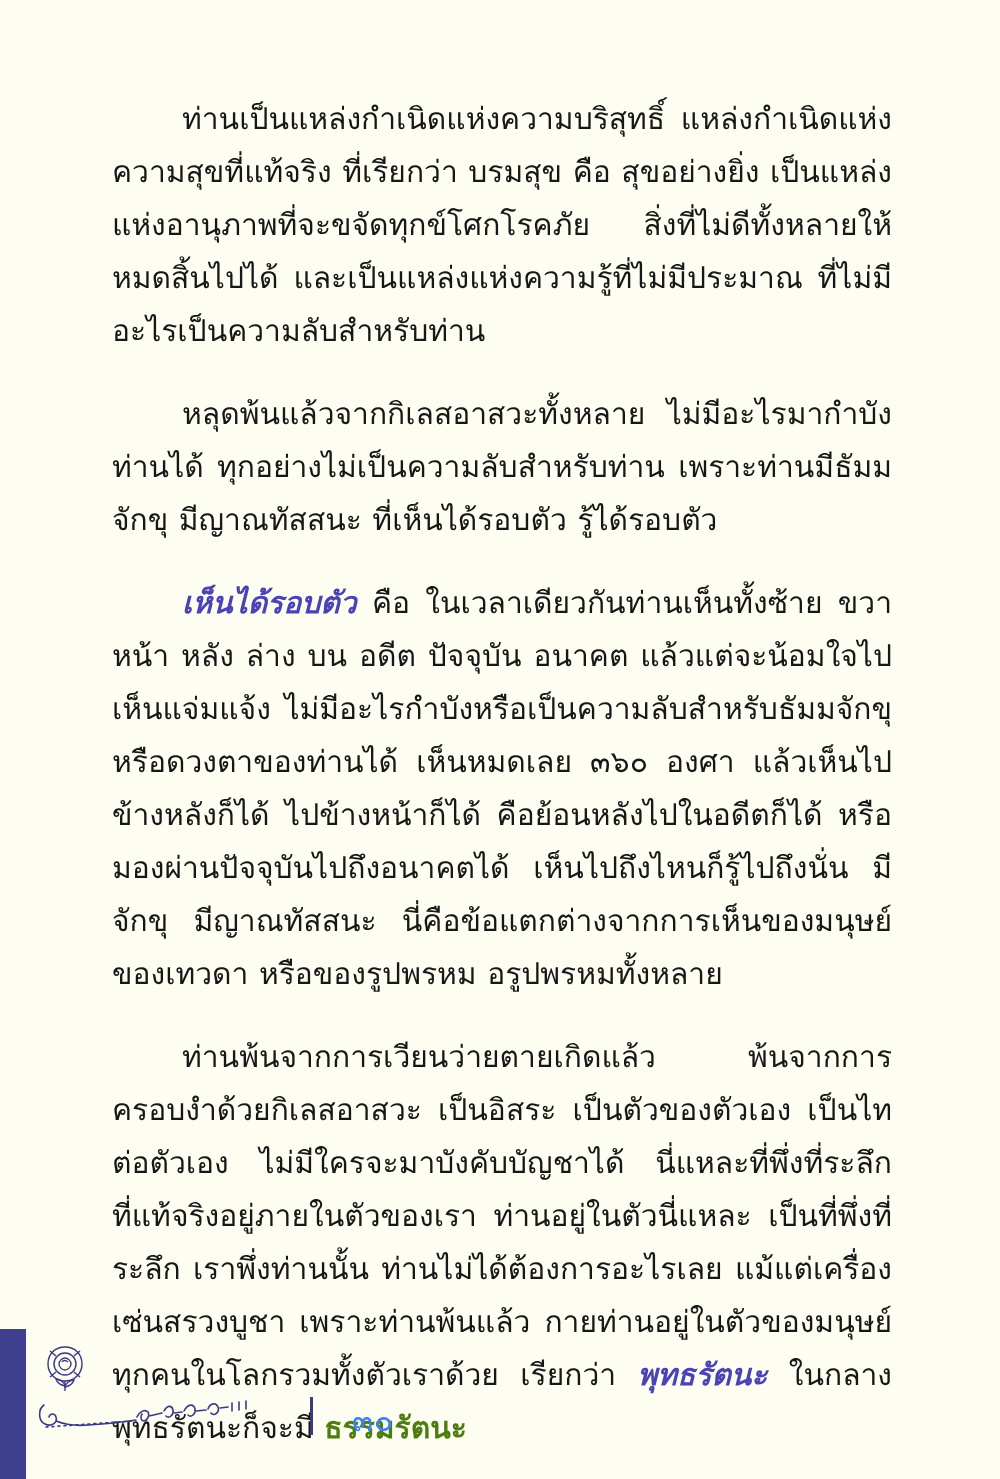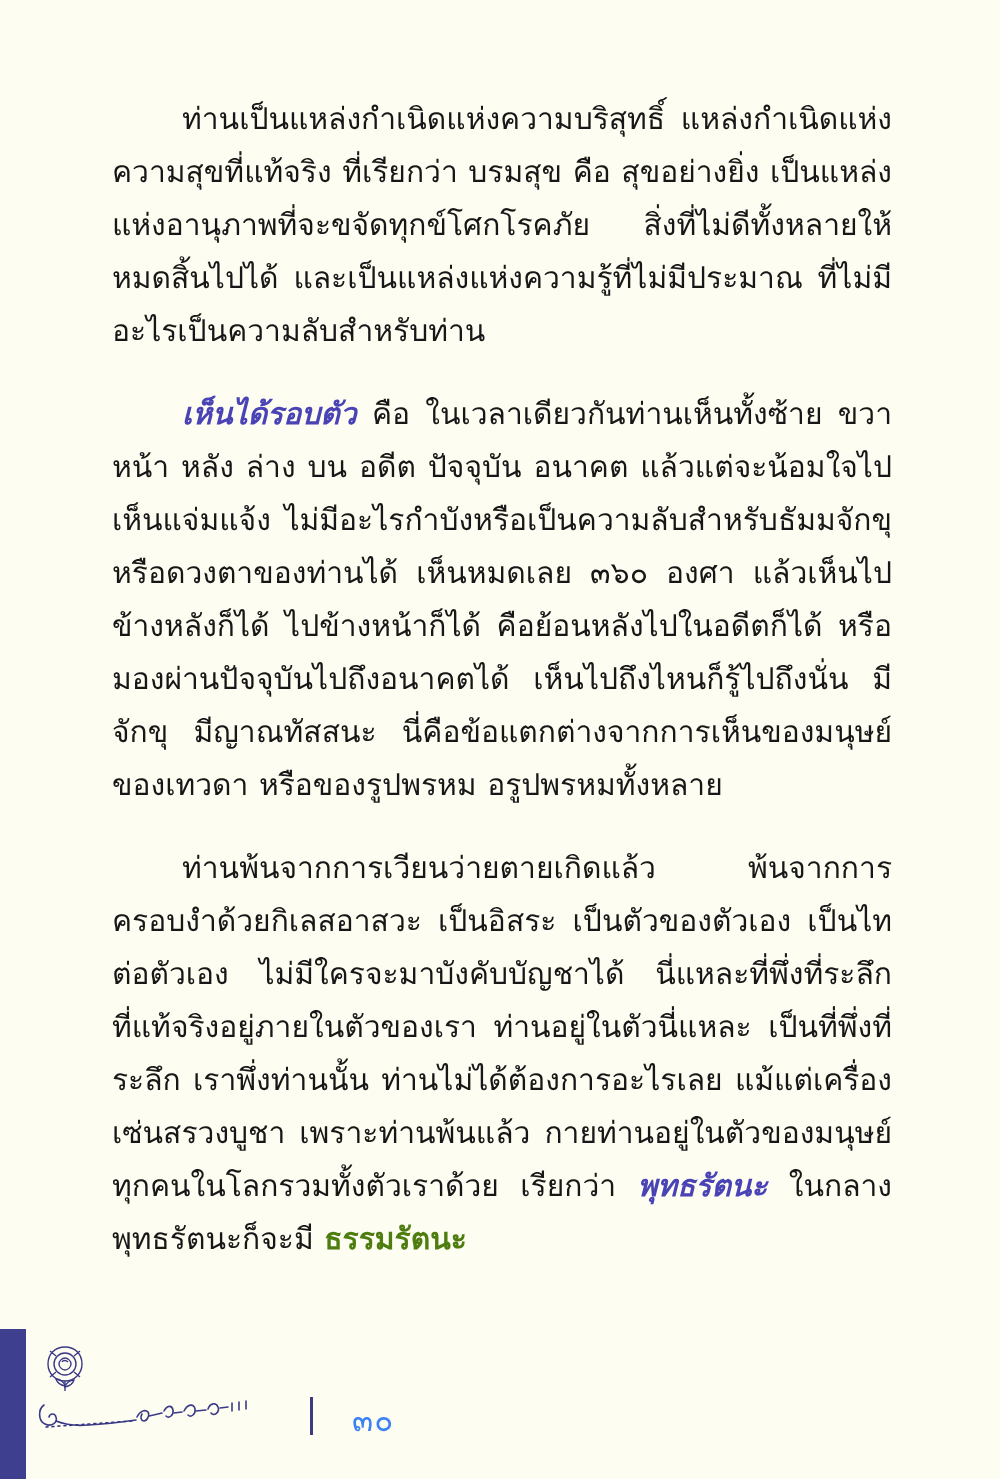--- a/index.html
+++ b/index.html
@@ -104,20 +104,21 @@
 </style>
 </head>
 <body>
 
 <div class="page">
 
   <div class="content">
 
     <p class="para"><span class="indent"></span><span>ท่านเป็นแหล่งกำเนิดแห่งความบริสุทธิ์  แหล่งกำเนิดแห่งความสุขที่แท้จริง ที่เรียกว่า บรมสุข คือ สุขอย่างยิ่ง เป็นแหล่งแห่งอานุภาพที่จะขจัดทุกข์โศกโรคภัย สิ่งที่ไม่ดีทั้งหลายให้หมดสิ้นไปได้ และเป็นแหล่งแห่งความรู้ที่ไม่มีประมาณ ที่ไม่มีอะไรเป็นความลับสำหรับท่าน</span></p>
 
+    <p class="para"><span class="indent"></span><span>หลุดพ้นแล้วจากกิเลสอาสวะทั้งหลาย  ไม่มีอะไรมากำบังท่านได้ ทุกอย่างไม่เป็นความลับสำหรับท่าน เพราะท่านมีธัมมจักขุ มีญาณทัสสนะ ที่เห็นได้รอบตัว รู้ได้รอบตัว</span></p>
 
     <p class="para"><span class="indent"></span><span class="hl-violet">เห็นได้รอบตัว</span><span> คือ  ในเวลาเดียวกันท่านเห็นทั้งซ้าย  ขวา หน้า หลัง ล่าง บน อดีต ปัจจุบัน อนาคต แล้วแต่จะน้อมใจไปเห็นแจ่มแจ้ง ไม่มีอะไรกำบังหรือเป็นความลับสำหรับธัมมจักขุ หรือดวงตาของท่านได้ เห็นหมดเลย ๓๖๐ องศา แล้วเห็นไปข้างหลังก็ได้  ไปข้างหน้าก็ได้  คือย้อนหลังไปในอดีตก็ได้  หรือมองผ่านปัจจุบันไปถึงอนาคตได้ เห็นไปถึงไหนก็รู้ไปถึงนั่น มีจักขุ มีญาณทัสสนะ นี่คือข้อแตกต่างจากการเห็นของมนุษย์ ของเทวดา หรือของรูปพรหม อรูปพรหมทั้งหลาย</span></p>
 
     <p class="para"><span class="indent"></span><span>ท่านพ้นจากการเวียนว่ายตายเกิดแล้ว พ้นจากการครอบงำด้วยกิเลสอาสวะ เป็นอิสระ เป็นตัวของตัวเอง เป็นไทต่อตัวเอง ไม่มีใครจะมาบังคับบัญชาได้ นี่แหละที่พึ่งที่ระลึกที่แท้จริงอยู่ภายในตัวของเรา ท่านอยู่ในตัวนี่แหละ เป็นที่พึ่งที่ระลึก เราพึ่งท่านนั้น ท่านไม่ได้ต้องการอะไรเลย แม้แต่เครื่องเซ่นสรวงบูชา เพราะท่านพ้นแล้ว  กายท่านอยู่ในตัวของมนุษย์ทุกคนในโลกรวมทั้งตัวเราด้วย เรียกว่า </span><span class="hl-violet">พุทธรัตนะ</span><span> ในกลางพุทธรัตนะก็จะมี </span><span class="hl-blue">ธรรมรัตนะ</span></p>
 
   </div>
 
   <div class="footer">
 
     <div class="sidebar-rule"></div>

